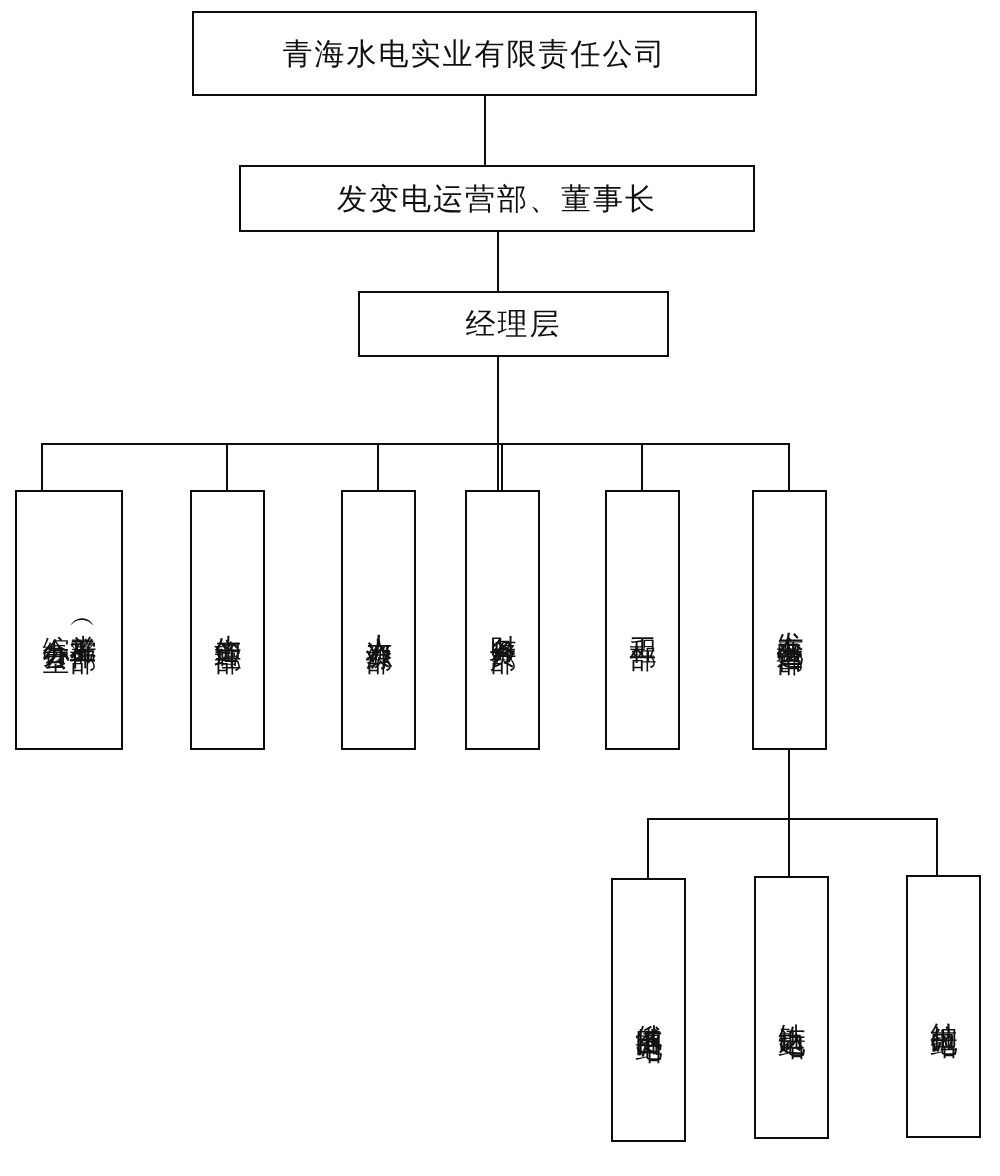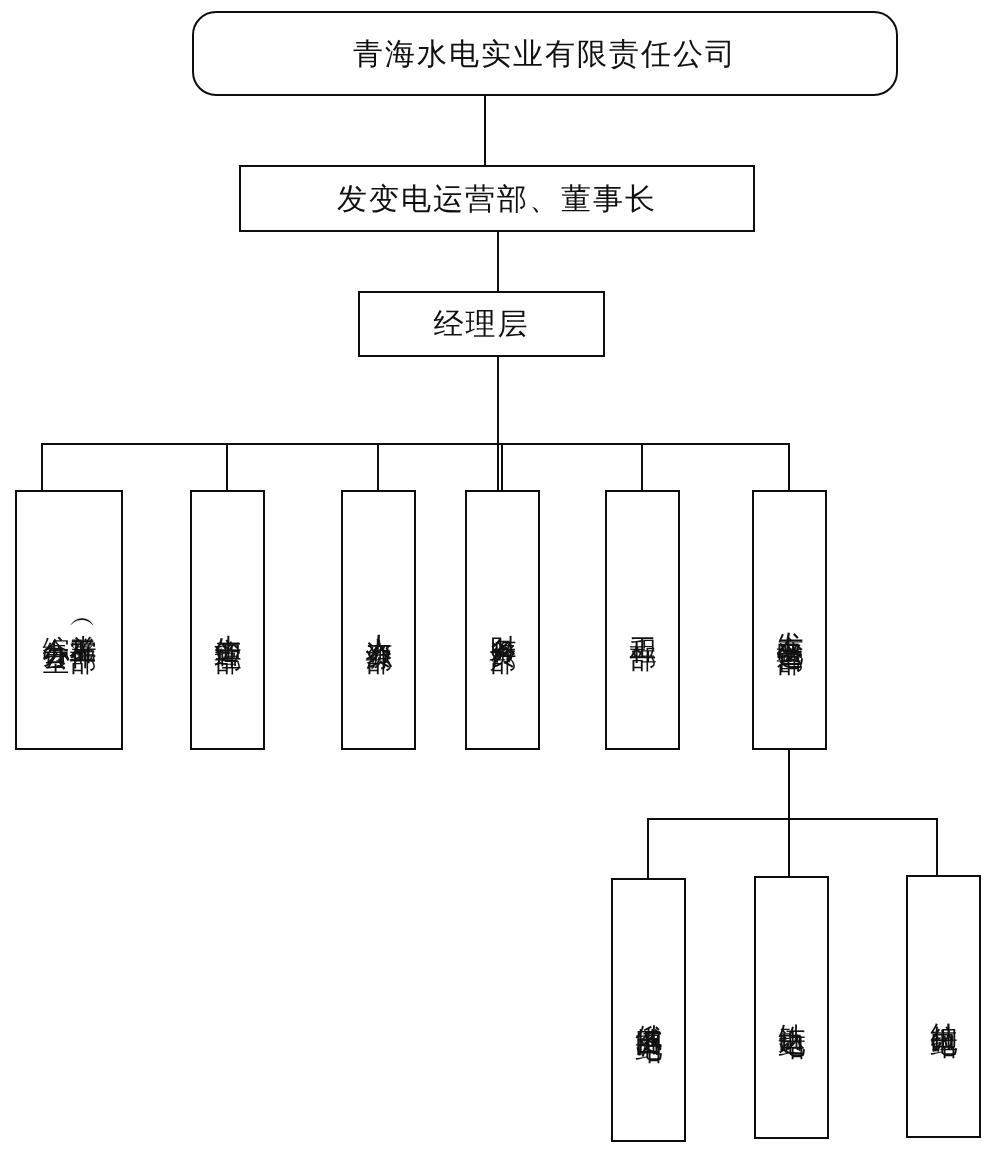--- a/index.html
+++ b/index.html
@@ -67,33 +67,33 @@
     z-index: 1;
   }
   .line.v { width: 2px; }
   .line.h { height: 2px; }
 </style>
 </head>
 <body>
 
 <div id="chart">
 
-  <div class="node h-node" style="left:192px; top:11px; width:706px; height:85px;border-radius:24px;">
+  <div class="node h-node" style="left:192px; top:11px; width:565px; height:85px;">
     <span class="node-label">青海水电实业有限责任公司</span>
   </div>
 
   <div class="line v" style="left:484px; top:96px; height:69px;"></div>
 
   <div class="node h-node" style="left:239px; top:165px; width:516px; height:67px;">
     <span class="node-label">发变电运营部、董事长</span>
   </div>
 
   <div class="line v" style="left:497px; top:232px; height:59px;"></div>
 
-  <div class="node h-node" style="left:358px; top:291px; width:247px; height:66px;">
+  <div class="node h-node" style="left:358px; top:291px; width:311px; height:66px;">
     <span class="node-label">经理层</span>
   </div>
 
   <div class="line v" style="left:497px; top:357px; height:133px;"></div>
 
   <div class="line h" style="left:41px; top:443px; width:747px;"></div>
 
   <div class="line v" style="left:41px;  top:443px; height:47px;"></div>
   <div class="line v" style="left:226px; top:443px; height:47px;"></div>
   <div class="line v" style="left:377px; top:443px; height:47px;"></div>

